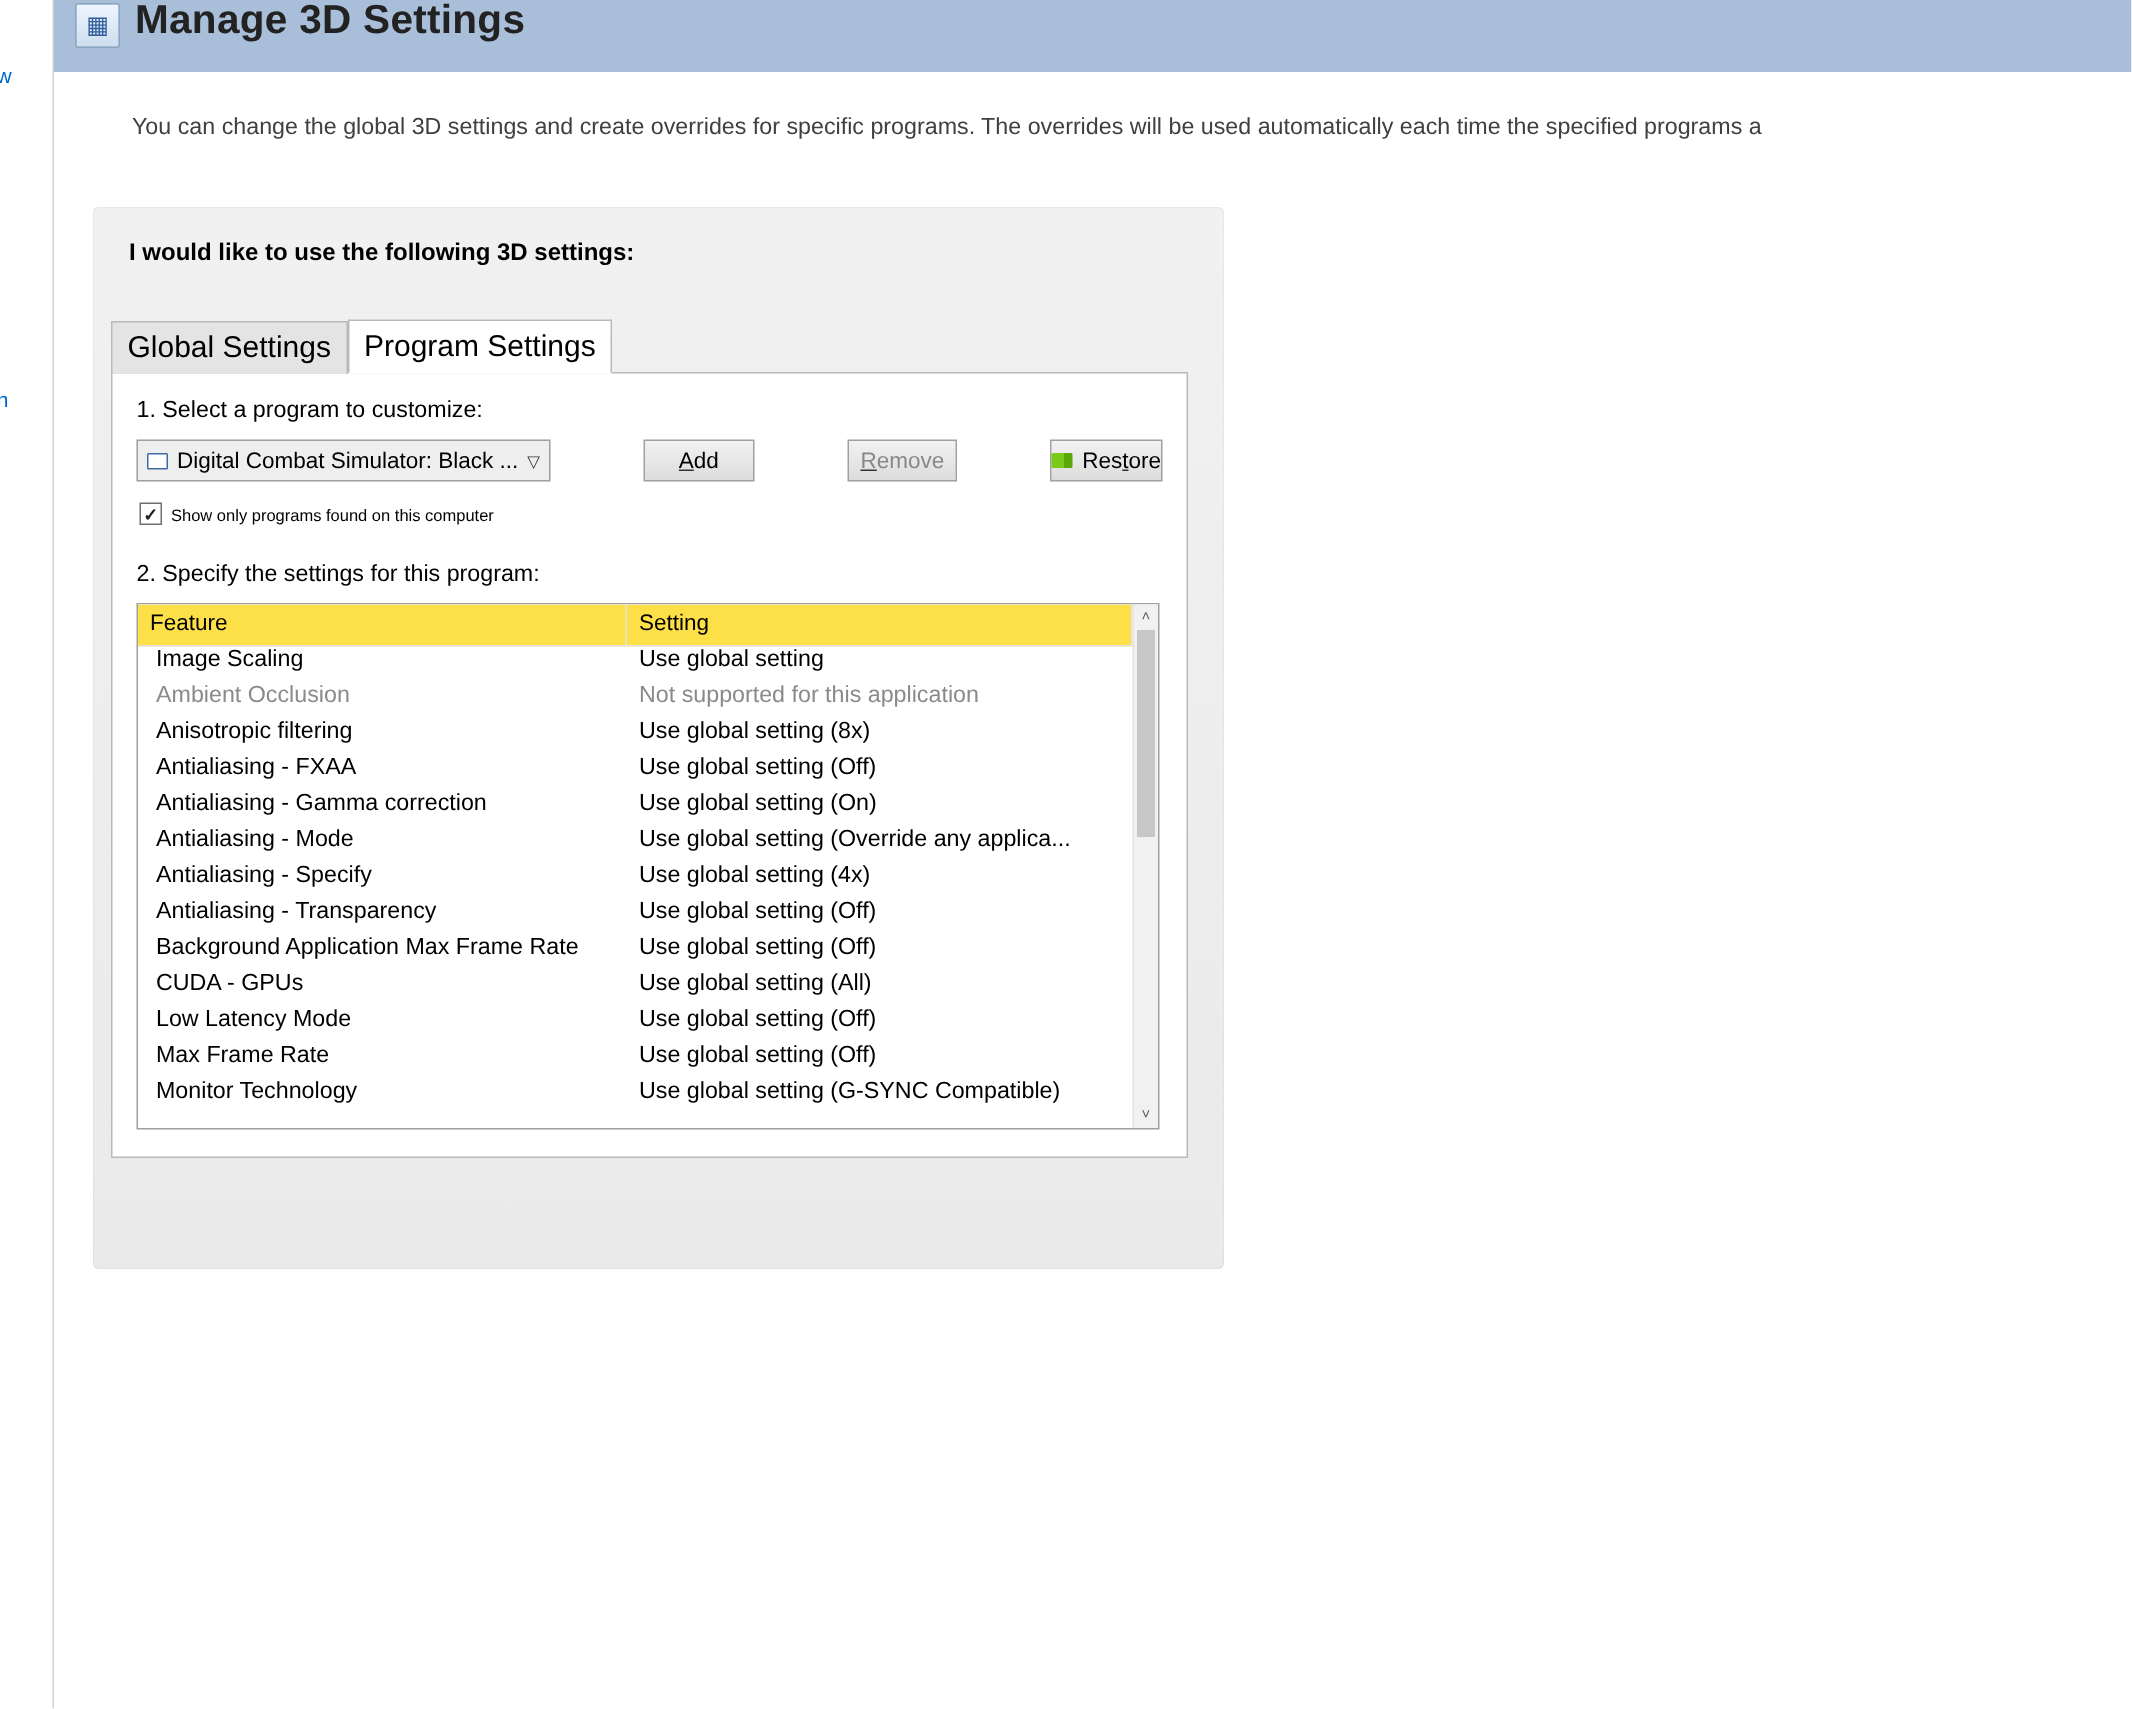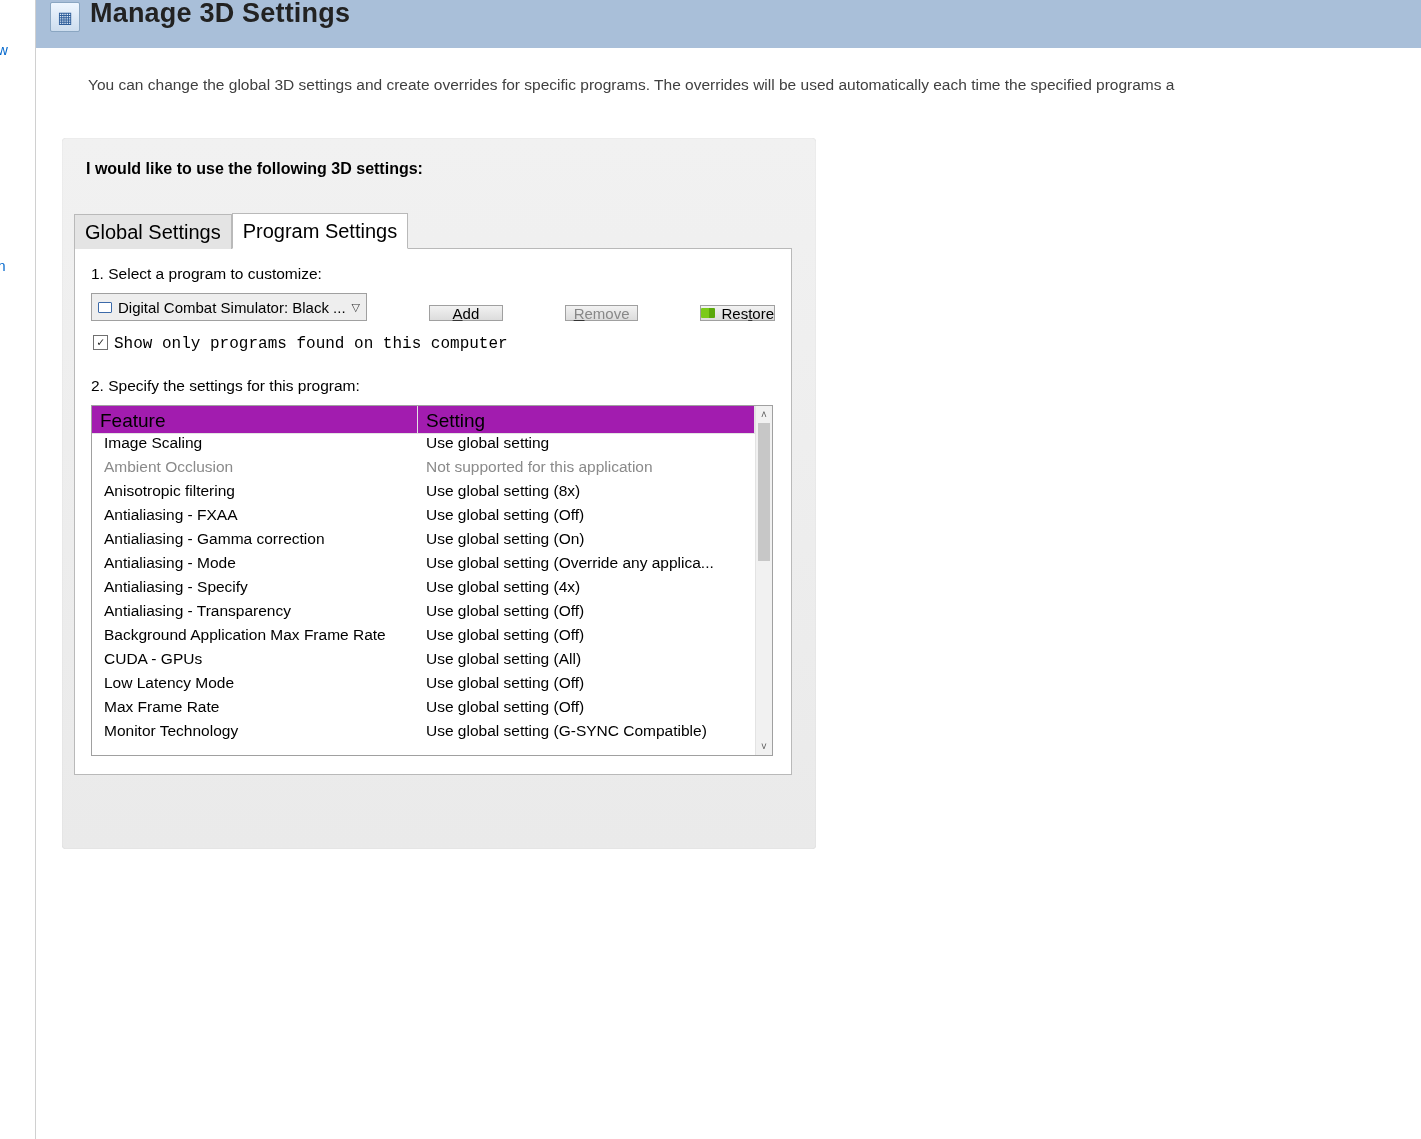--- a/index.html
+++ b/index.html
@@ -109,21 +109,21 @@
     padding: 16px 16px 18px 16px;
     width: 718px;
   }
   .step-label {
     font-size: 15.5px;
     margin-bottom: 10px;
   }
   .row1 {
     display: flex;
     gap: 16px;
-    align-items: flex-end;
+    align-items: center;
     margin-bottom: 14px;
   }
   .combo {
     border: 1px solid #a0a0a0;
     background: #eee;
     width: 293px;
     height: 28px;
     display: flex;
     align-items: center;
     padding: 0 6px;
@@ -145,43 +145,42 @@
     text-overflow: ellipsis;
   }
   .combo .chev {
     font-size: 11px;
     color: #333;
   }
   .wbtn {
     border: 1px solid #a0a0a0;
     background: linear-gradient(180deg,#f2f2f2,#dcdcdc);
     width: 116px;
-    height: 16px;
+    height: 28px;
     display: flex;
     align-items: center;
     justify-content: center;
     font-size: 15px;
     gap:6px;
     cursor: default;
     margin-left: 46px;
   }
   .wbtn.disabled { color: #888; }
   .wbtn .nv-icon {
     width: 14px; height: 10px;
     background: linear-gradient(90deg,#7bca1a 60%, #5aa80a 60%);
     border-radius: 1px;
   }
   .wbtn .ul { text-decoration: underline; text-decoration-color:#333;}
   .chk-row {
     display: flex;
-    align-items: flex-start;
+    align-items: flex-end;
     gap: 6px;
     margin: 0 0 24px 2px;
-    font-size: 16px;
-    font-family: Liberation Mono, monospace;
+    font-size: 11px;
   }
   .chk {
     width: 15px; height: 15px;
     border: 1px solid #6f6f6f;
     background: #fff;
     display:flex;align-items:center;justify-content:center;
     font-size:12px; color:#222;
   }
   .chk::after { content: "✓"; font-weight:700; font-size:12px; line-height:1; }
   .table-wrap {
@@ -191,23 +190,23 @@
     display: flex;
   }
   .table-body {
     flex: 1;
     overflow: hidden;
     background: #fff;
   }
   .table-head {
     display: flex;
     height: 28px;
-    font-size: 19px;
+    font-size: 15px;
     border-bottom: 1px solid #e3e3e3;
-    background: #a21caf;
+    background: #fde047;
   }
   .th {
     padding: 4px 8px;
     border-right: 1px solid #e3e3e3;
   }
   .th.col-f { width: 326px; }
   .th.col-s { flex:1; }
   .trow {
     display: flex;
     font-size: 15.5px;

